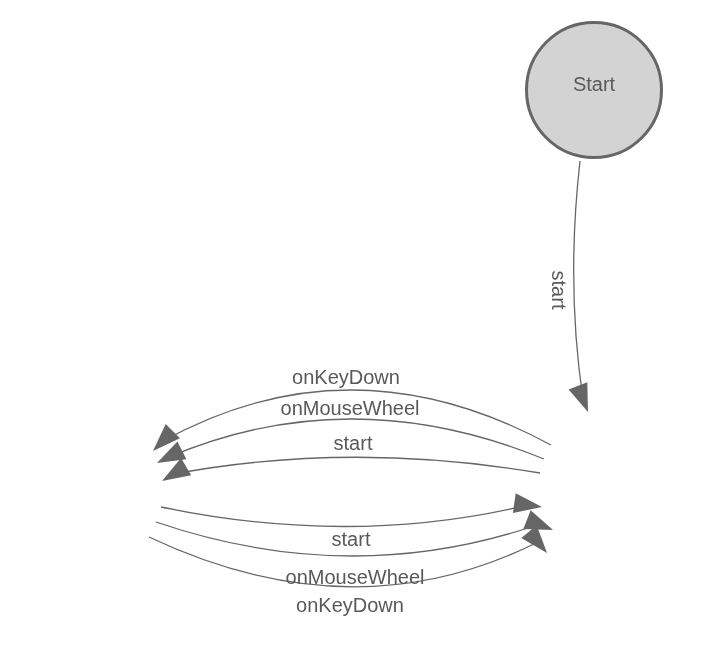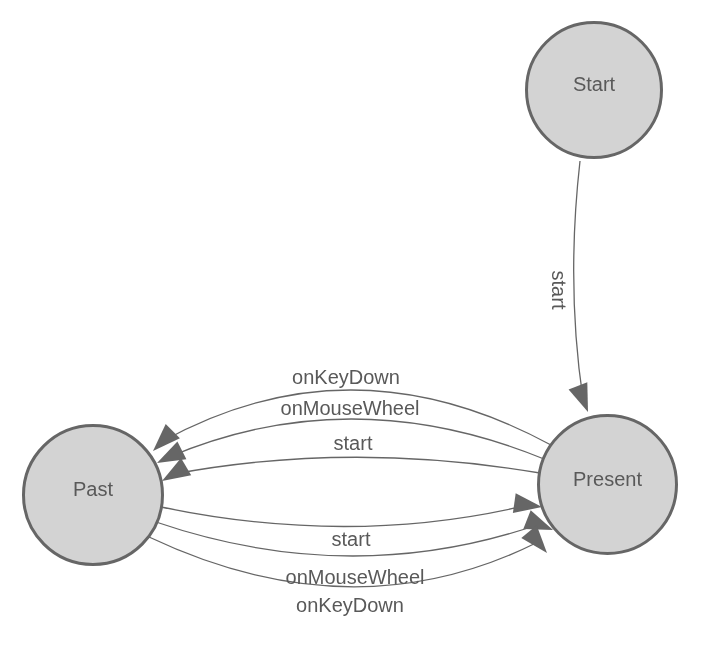--- a/index.html
+++ b/index.html
@@ -63,26 +63,20 @@
   }
 </style>
 </head>
 <body>
 
 <div class="canvas">
 
   <div class="node" id="node-start">
     <span class="node-label">Start</span>
   </div>
-  <div class="node" id="node-present">
-    <span class="node-label">Present</span>
-  </div>
-  <div class="node" id="node-past">
-    <span class="node-label">Past</span>
-  </div>
 
   <svg class="edges-layer" width="721" height="670" viewBox="0 0 721 670">
 
     <path class="edge" d="M 580,161 Q 566,285 583,399"></path>
     <polygon class="arrow" points="588,412 568.6,389.5 587.3,382.3"></polygon>
 
     <path class="edge" d="M 551,445 Q 352,337 163,441"></path>
     <polygon class="arrow" points="153,451 165.7,424.1 179.9,438.3"></polygon>
 
     <path class="edge" d="M 544,459 Q 351,380 169,457"></path>

